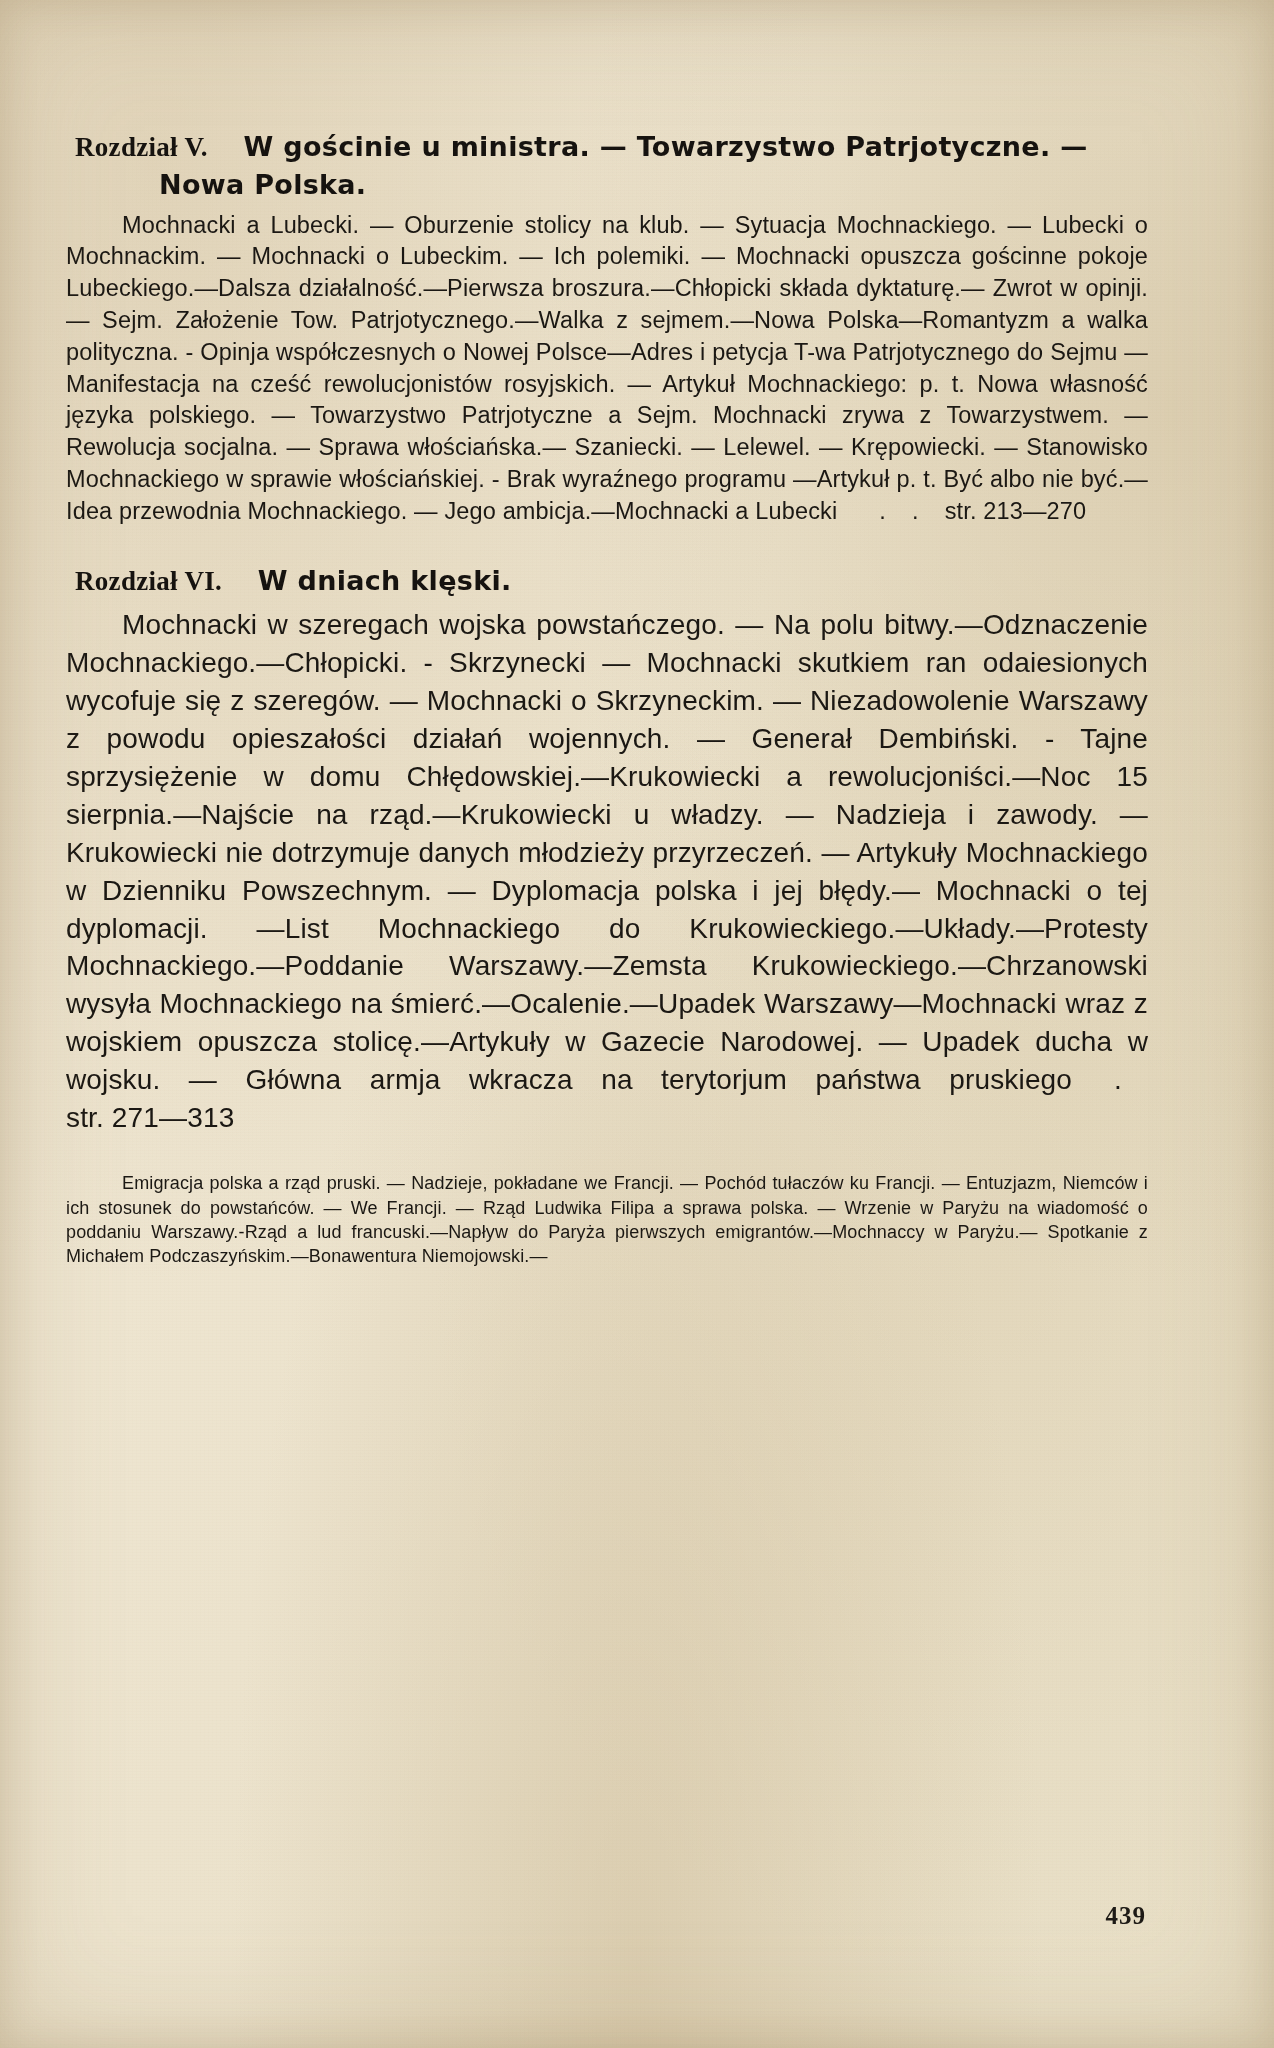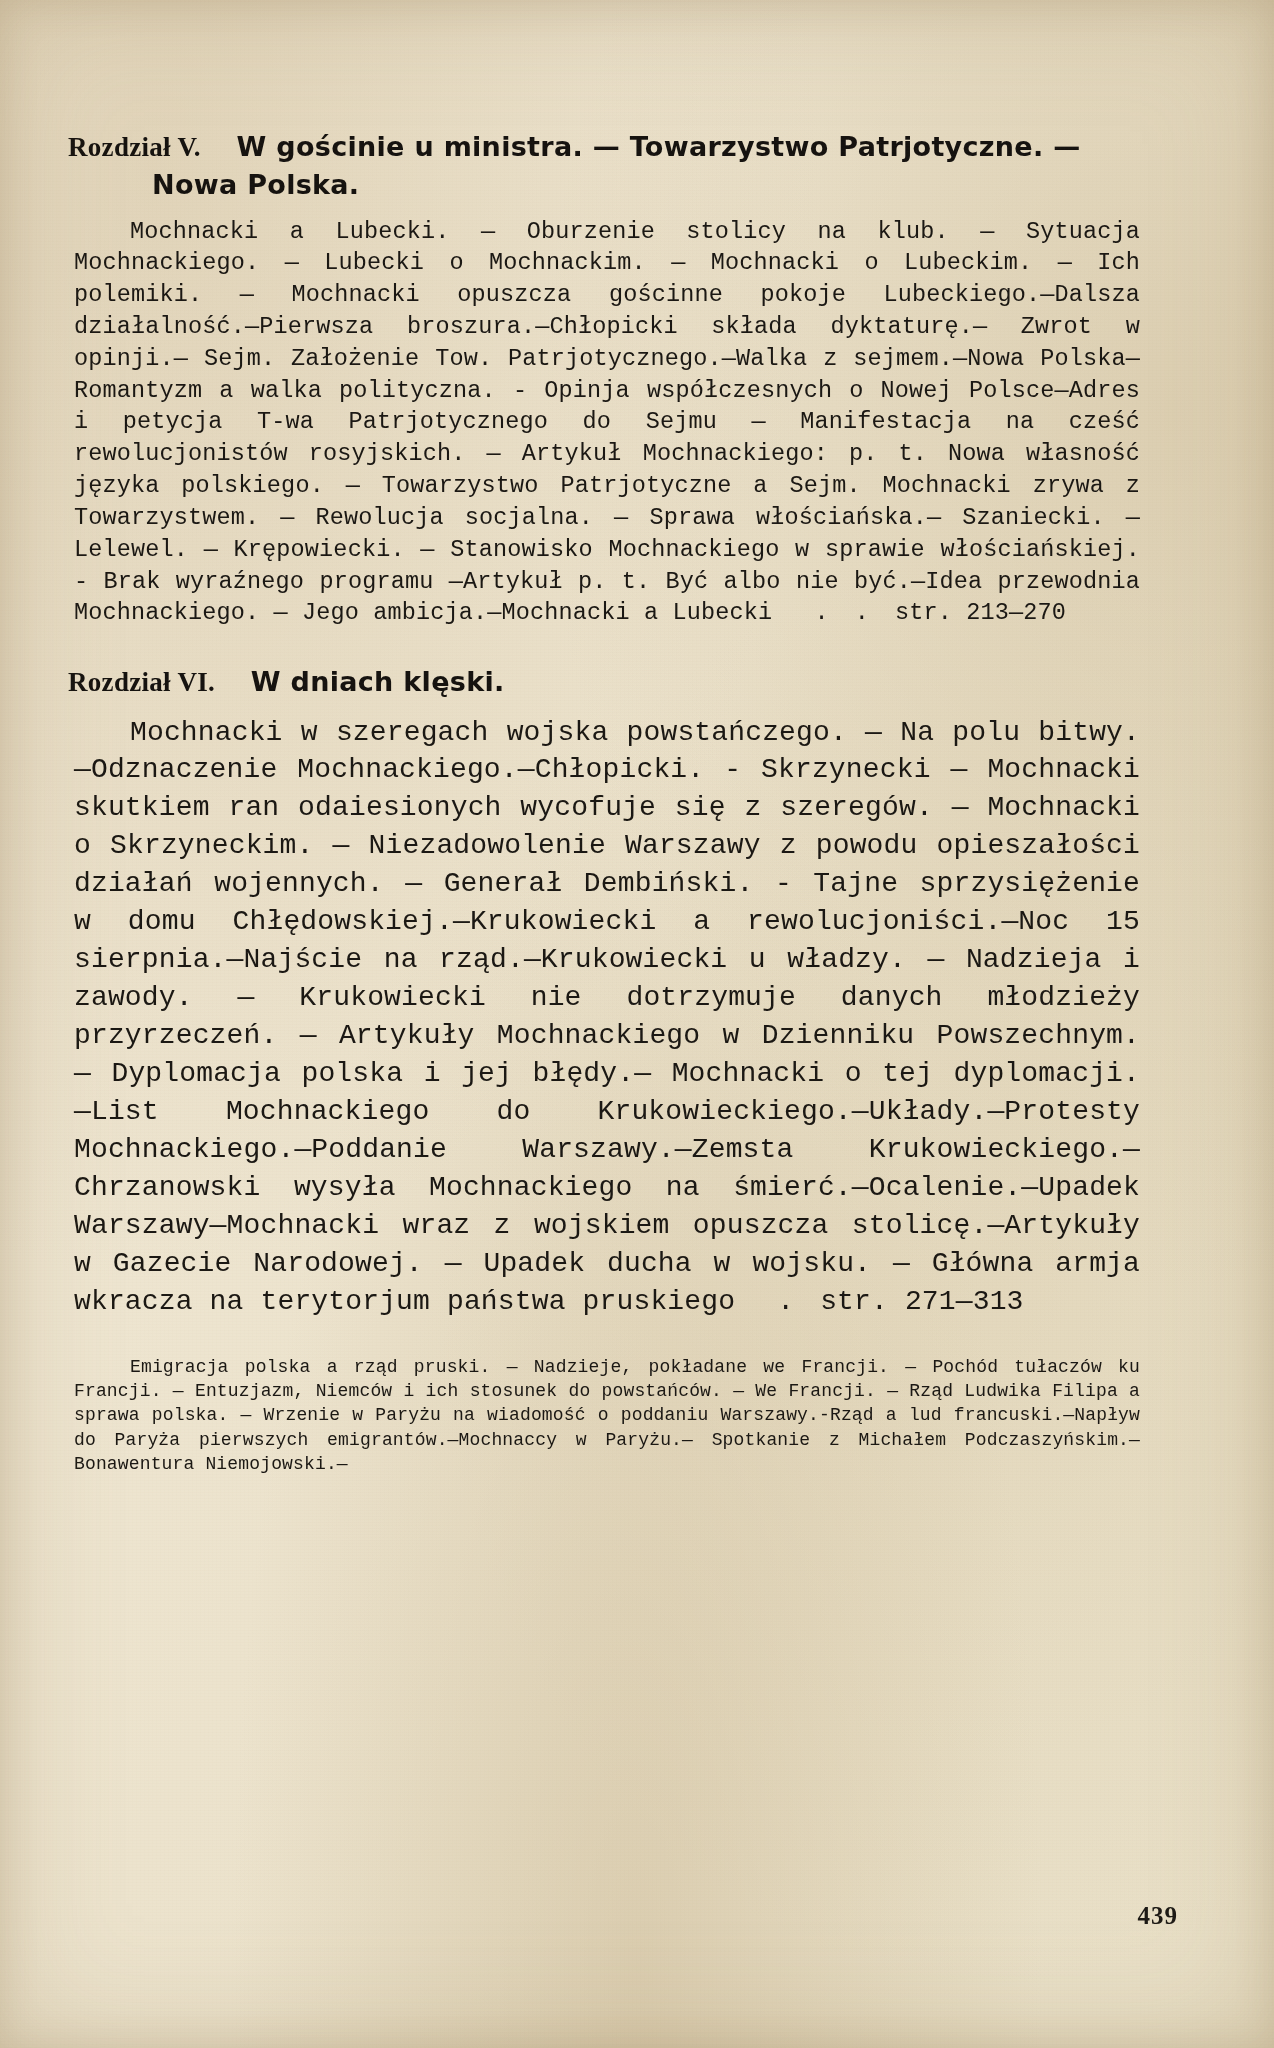--- a/index.html
+++ b/index.html
@@ -35,43 +35,43 @@
   }
   .chapter {
     margin-bottom: 34px;
   }
   .chapter-heading {
     font-family: "DejaVu Sans", sans-serif;
     font-weight: bold;
     font-size: 27px;
     line-height: 1.38;
     letter-spacing: 0.3px;
-    margin: 0 0 6px 6px;
+    margin: 0 0 6px 13px;
     text-indent: 0;
     color: #15120f;
   }
   .chapter-heading .num {
     font-family: "Liberation Serif", serif;
     font-weight: bold;
     font-size: 27px;
   }
   .chapter-heading .ttl {
     font-family: "DejaVu Sans", sans-serif;
     font-weight: bold;
   }
   .heading-wrap-indent {
     padding-left: 84px;
     text-indent: -84px;
   }
   .summary {
-    font-family: Liberation Mono, monospace;
+    font-family: Liberation Sans, sans-serif;
     font-size: 23.5px;
     line-height: 1.355;
     text-align: justify;
-    margin: 12px;
+    margin: 4px;
     text-indent: 56px;
     letter-spacing: 0.15px;
     color: #1a1713;
     -webkit-font-smoothing: none;
   }
   .summary .pg {
     white-space: nowrap;
   }
   .gap {
     display: inline-block;
@@ -79,21 +79,21 @@
   }
   .gap-sm {
     display: inline-block;
     width: 26px;
   }
   .chapter-6 .summary { font-size: 28px; }
   .chapter-5 .summary { font-size: 23.5px; }
   .chapter-7 .summary { font-size: 18px; }
   .folio {
     position: absolute;
-    right: 96px;
+    right: 128px;
     bottom: 118px;
     font-family: "Liberation Serif", serif;
     font-weight: bold;
     font-size: 25px;
     letter-spacing: 1px;
     color: #1d1a16;
   }
   .grain {
     position: absolute;
     inset: 0;

